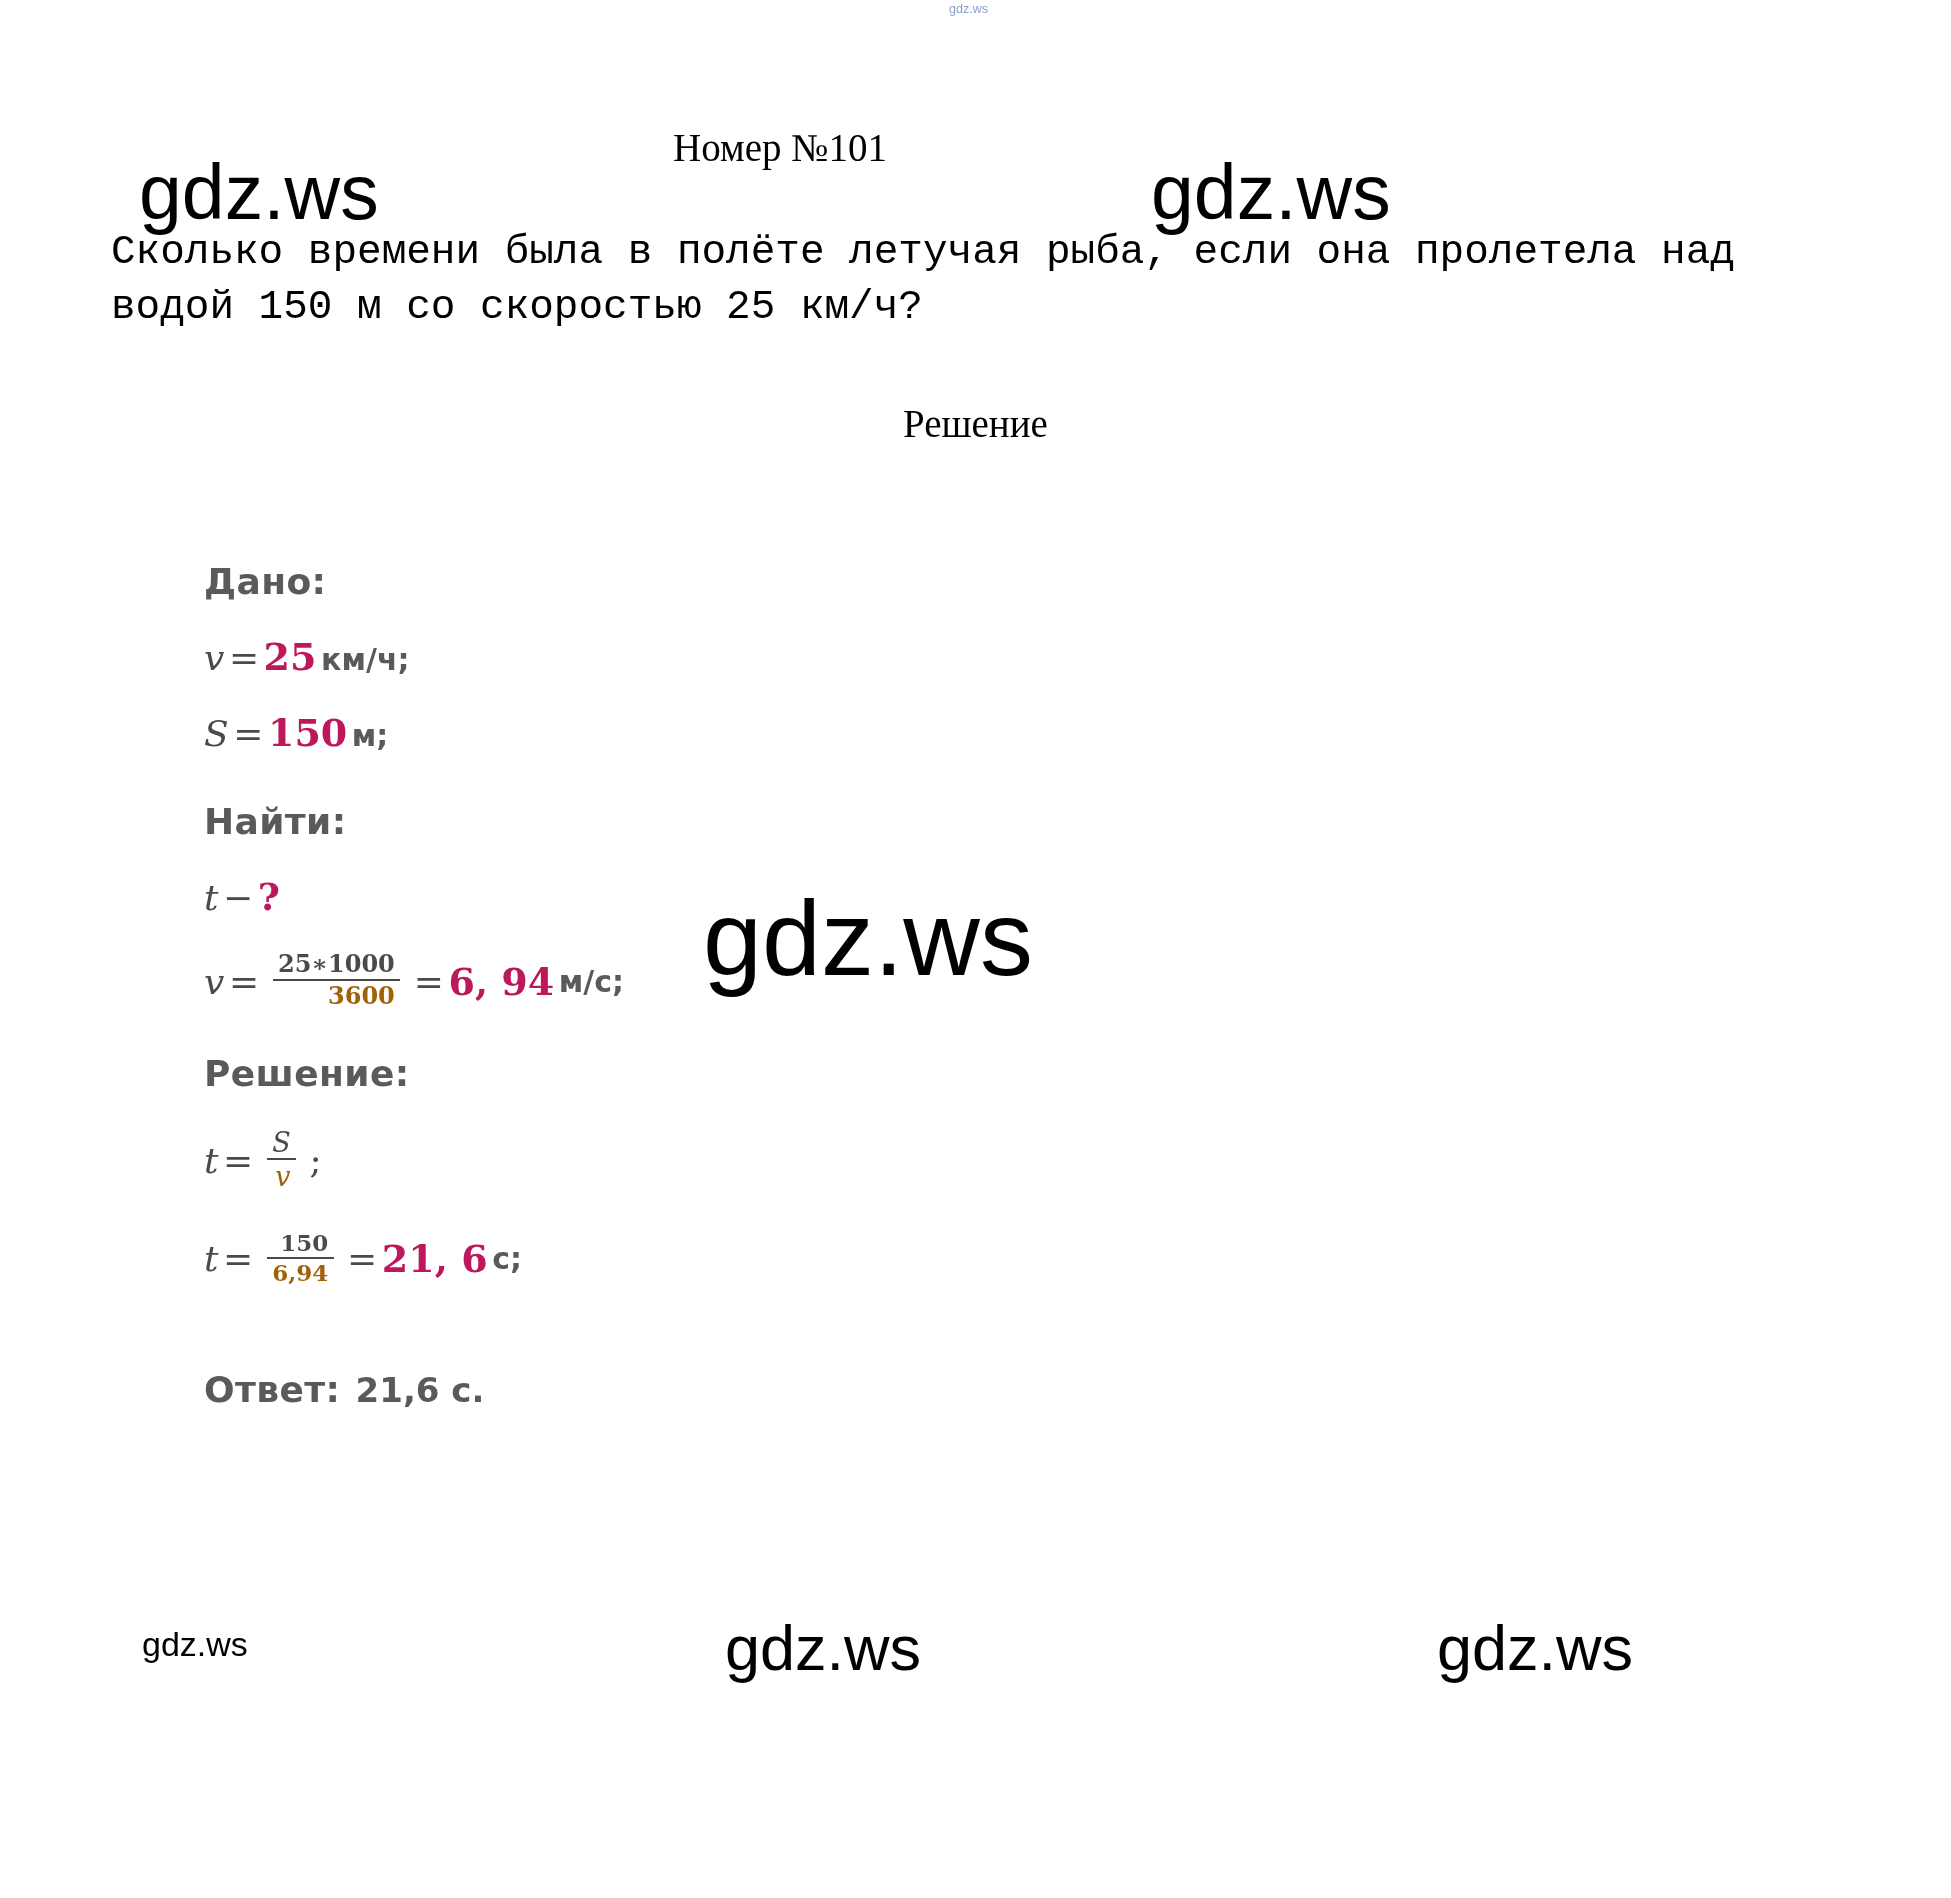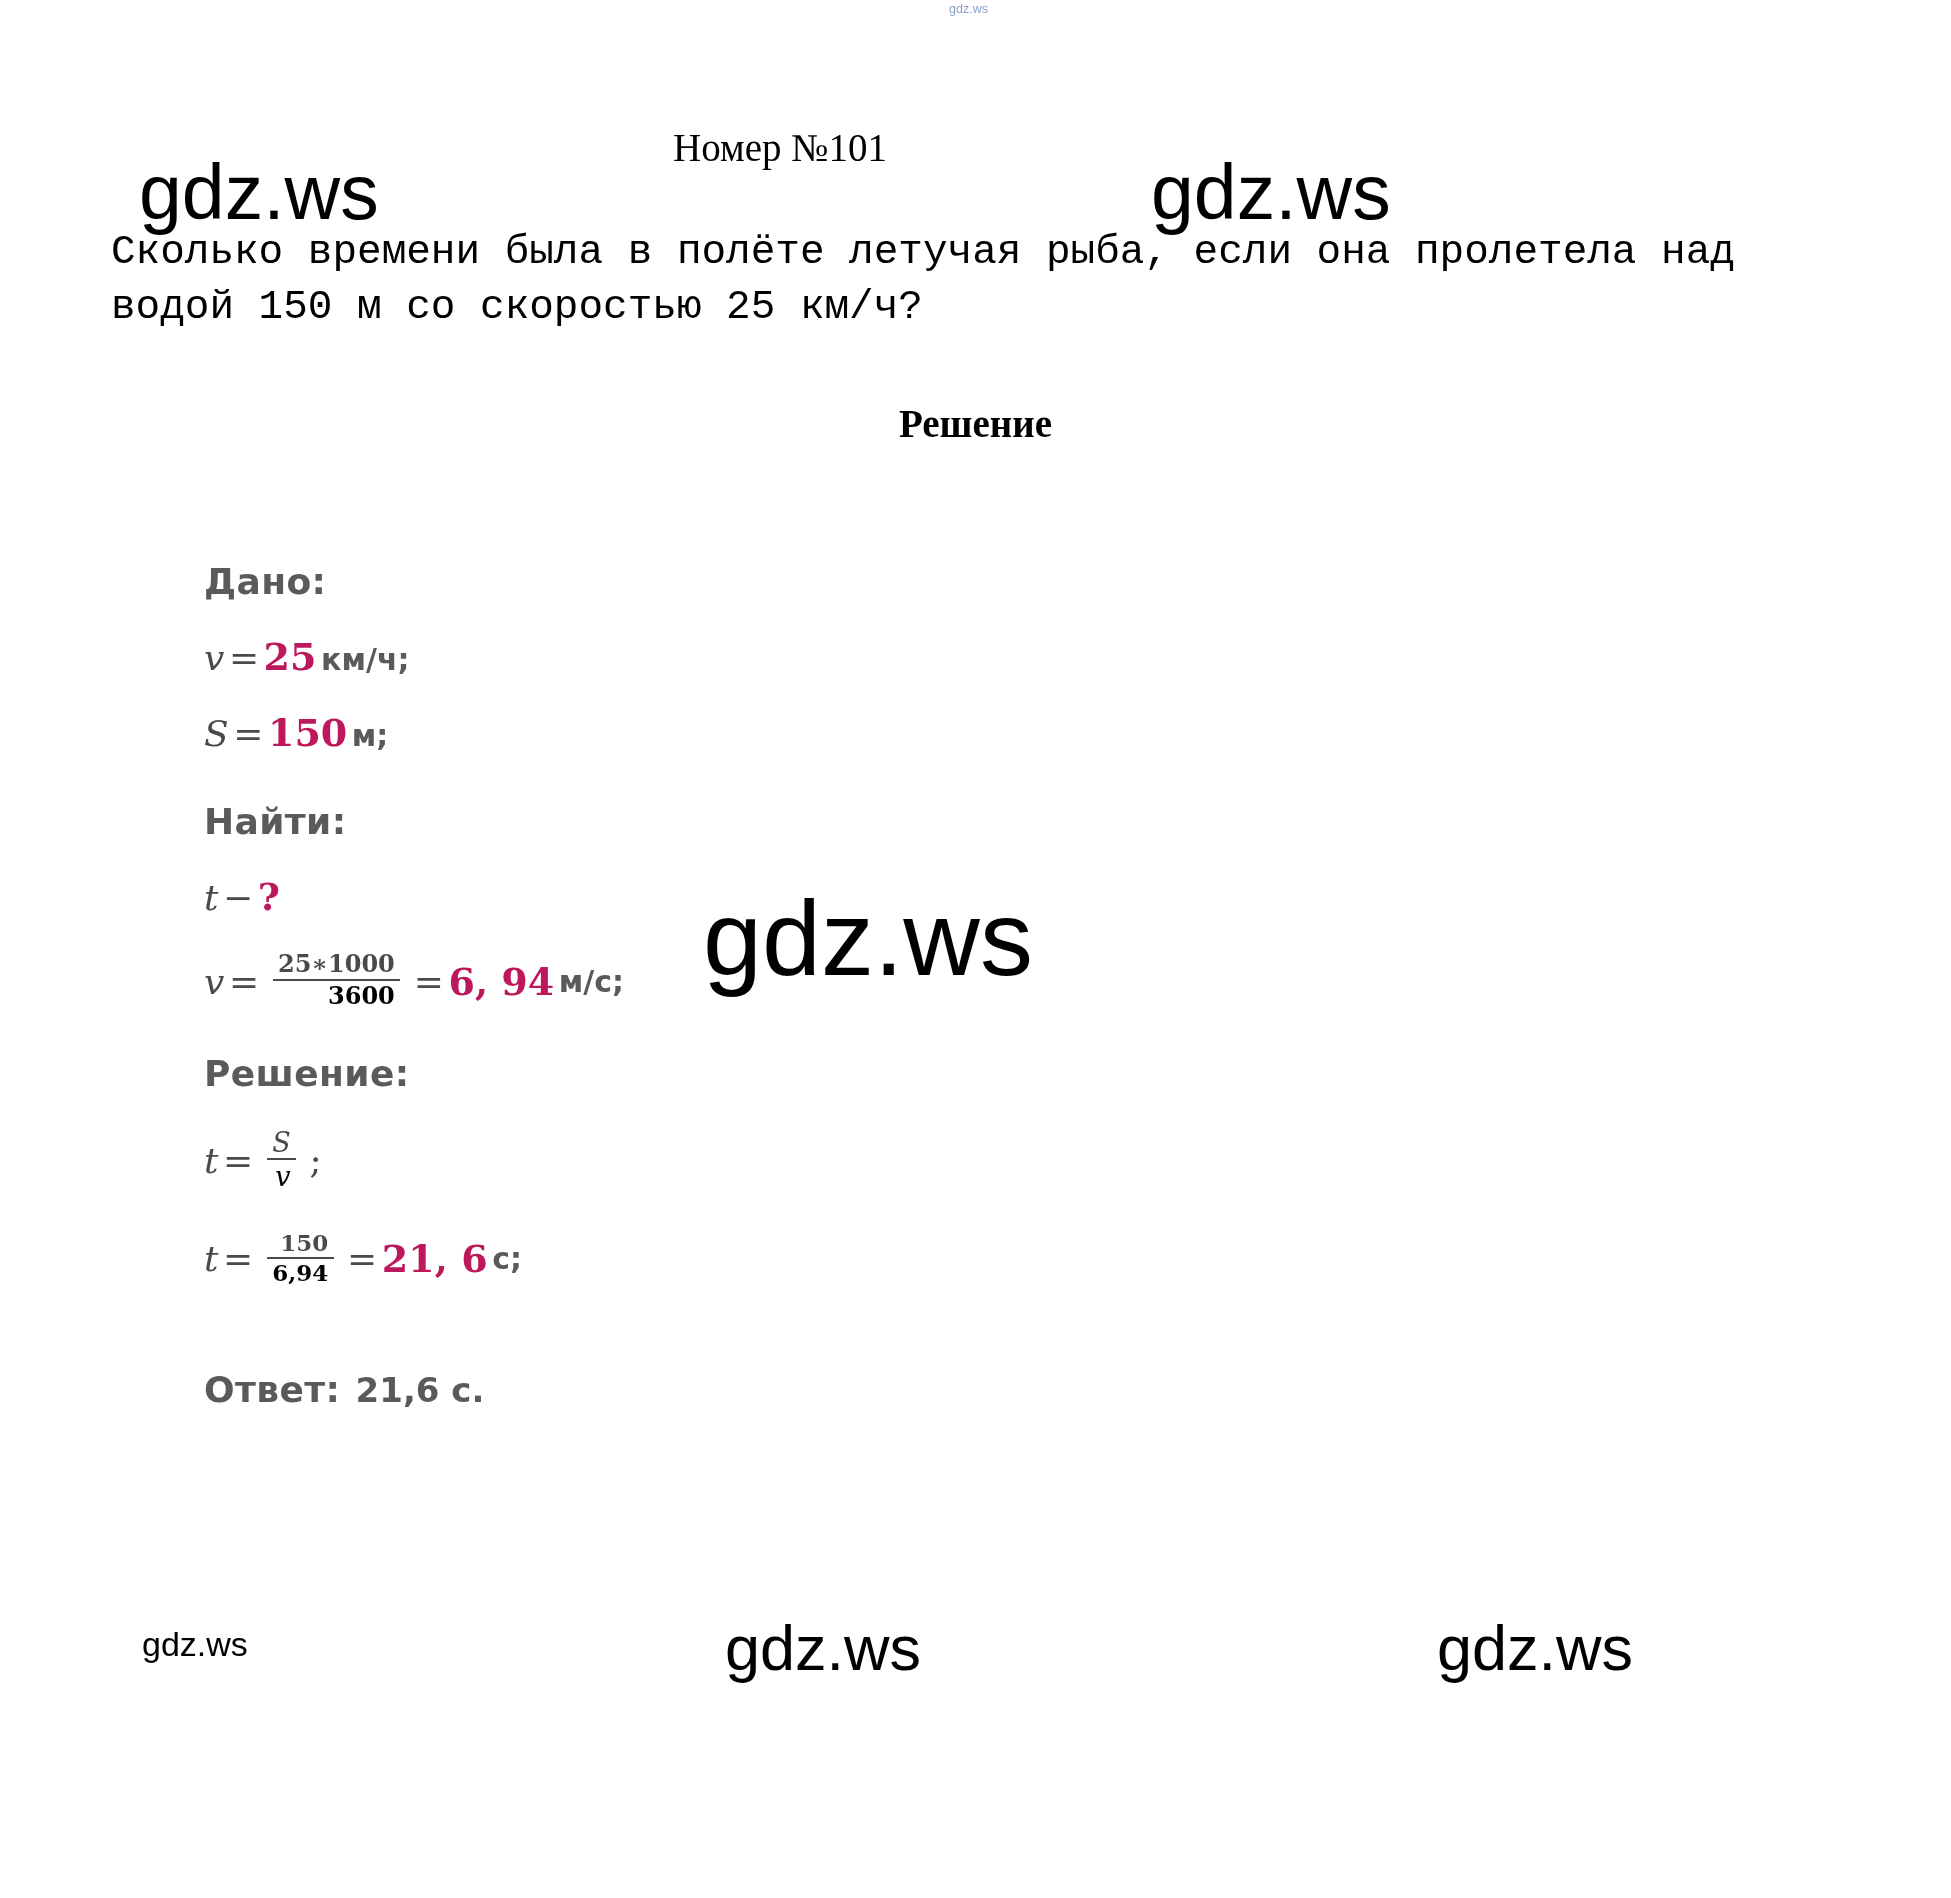--- a/index.html
+++ b/index.html
@@ -50,21 +50,20 @@
     font-family: Liberation Mono, monospace;
   }
   .solution-word {
     position: absolute;
     left: 0;
     top: 401px;
     width: 1951px;
     text-align: center;
     font-size: 39px;
     font-family: "Liberation Serif", serif;
-    font-weight: bold;
   }
 
   
   .solve {
     position: absolute;
     left: 204px;
     top: 564px;
     width: 1254px;
     font-family: "DejaVu Sans", sans-serif;
     color: #4a4a4a;
@@ -120,21 +119,21 @@
     padding: 0 5.4px 2.7px 5.4px;
     border-bottom: 2.7px solid #4a4a4a;
     color: #4a4a4a;
   }
   .frac .bot {
     display: block;
     font-family: "DejaVu Serif", serif;
     font-size: 24px;
     font-weight: bold;
     padding: 2.7px 5.4px 0 5.4px;
-    color: #000000;
+    color: #a16207;
   }
   .frac.small .top, .frac.small .bot {
     font-size: 23px;
   }
   .frac.sym .top, .frac.sym .bot {
     font-style: italic;
     font-family: "DejaVu Serif", serif;
     font-size: 27px;
     font-weight: normal;
   }

